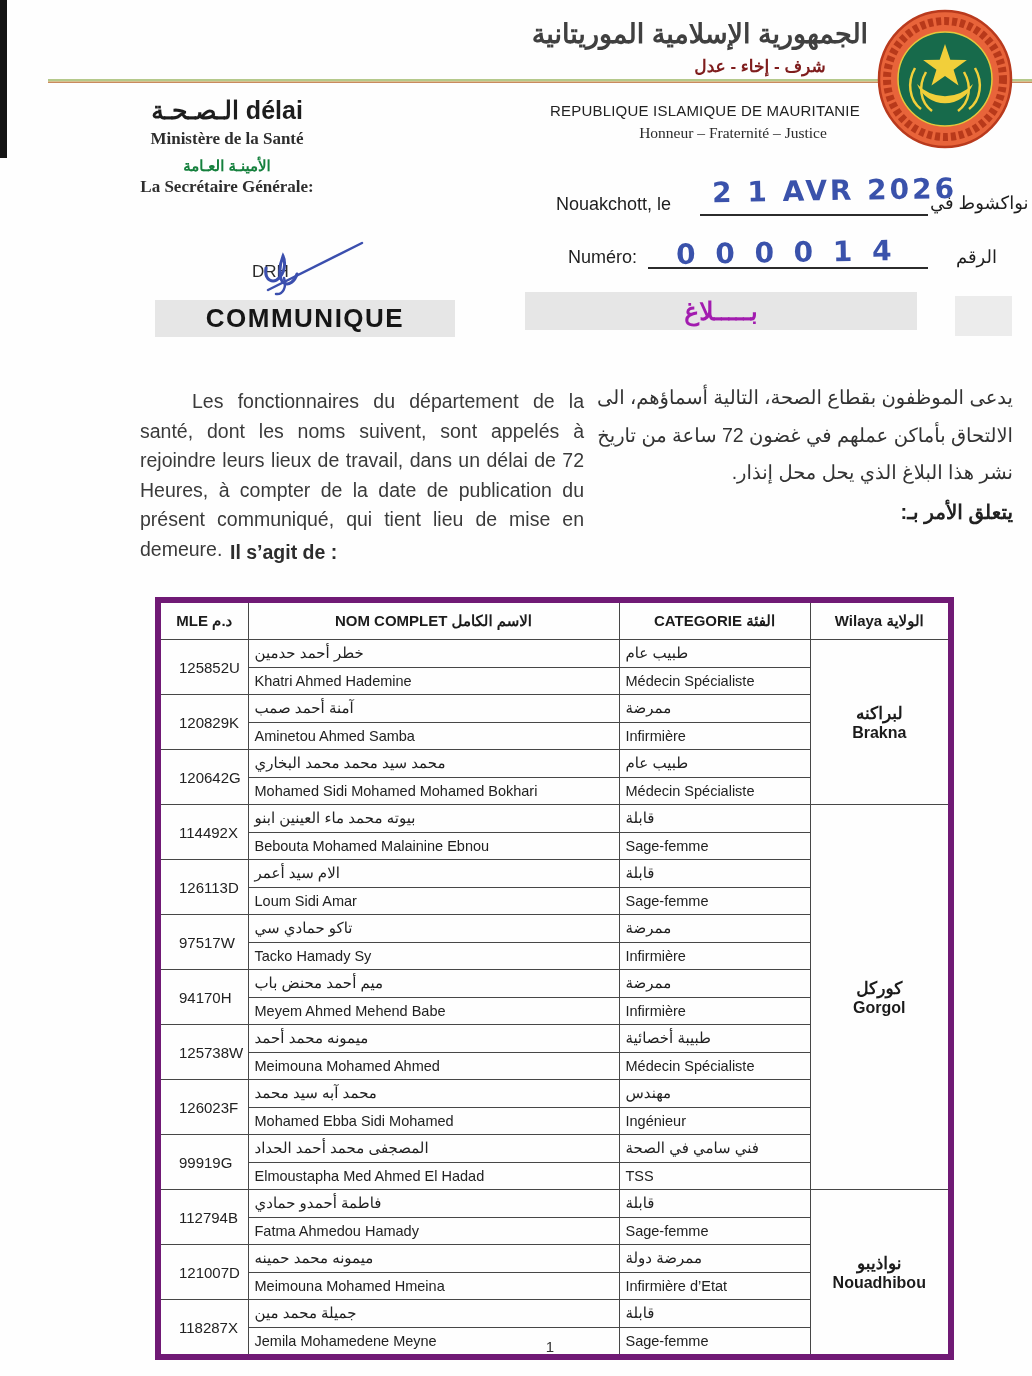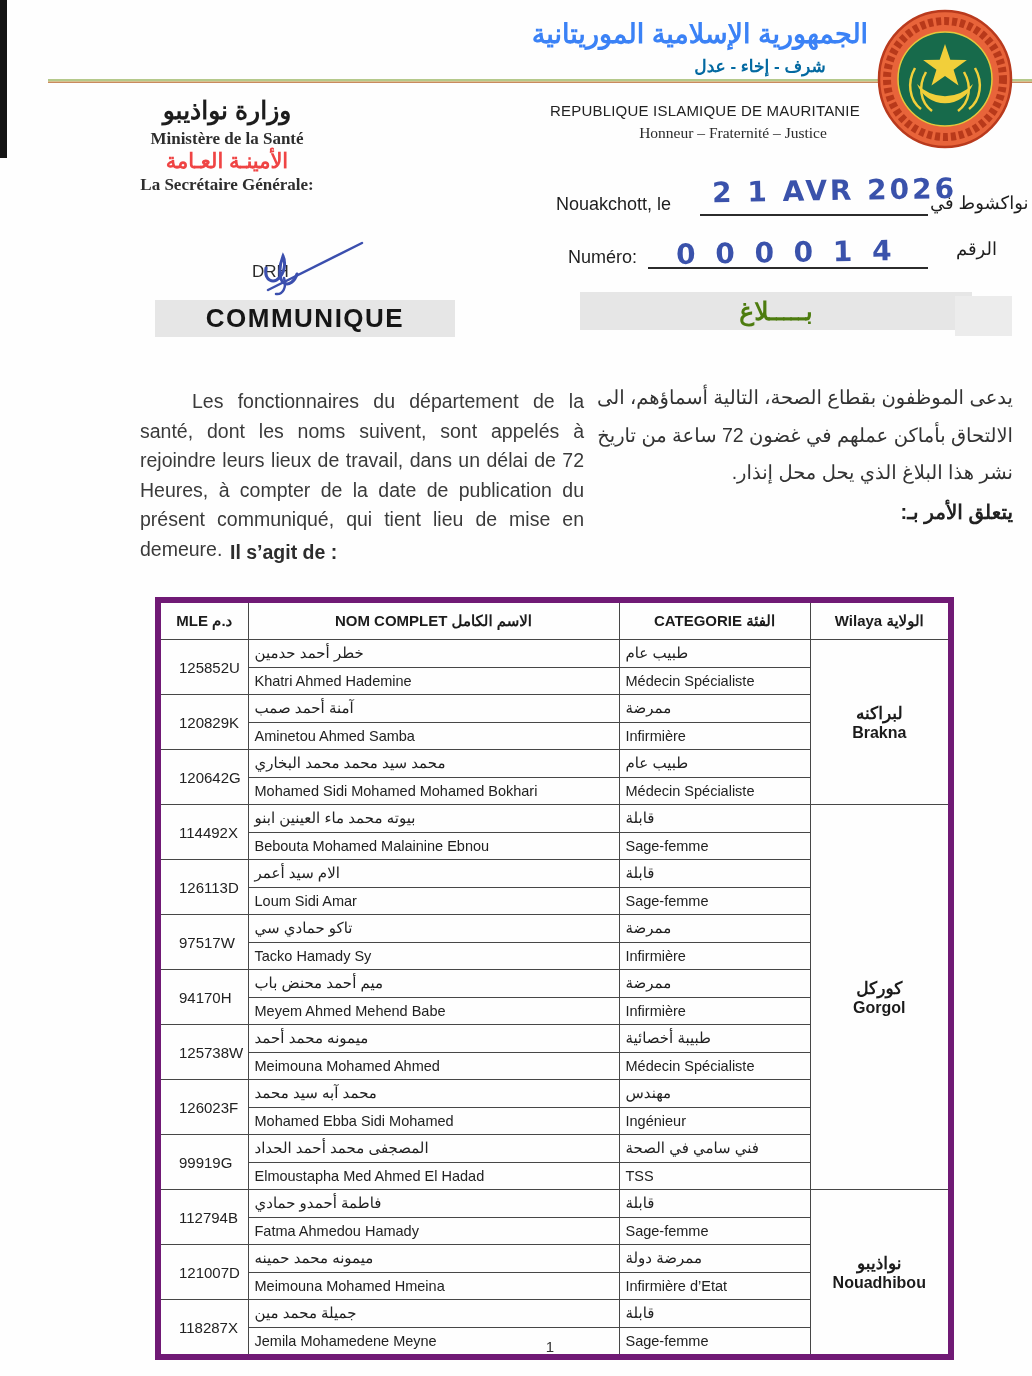--- a/index.html
+++ b/index.html
@@ -5,50 +5,50 @@
   html,body{margin:0;padding:0;background:#fff;}
   .page{position:relative;width:1032px;height:1376px;background:#fefefe;overflow:hidden;
         font-family:"Liberation Sans",sans-serif;color:#2e2e2e;}
   .abs{position:absolute;}
   
   .artifact{left:0;top:0;width:7px;height:158px;background:#141414;}
   
   .hrule{left:48px;top:79px;right:0;height:4px;
          background:linear-gradient(to bottom,#b5c98b 0 45%,#d8c190 45% 65%,#c98a5e 65% 100%);}
   .ar-title{left:520px;top:18px;width:360px;text-align:center;font-size:27px;font-weight:bold;
-            color:#3b82f6;direction:rtl;}
+            color:#404040;direction:rtl;}
   .ar-motto{left:640px;top:56px;width:240px;text-align:center;font-size:17px;font-weight:bold;
-            color:#0369a1;direction:rtl;}
+            color:#7f1d1d;direction:rtl;}
   .rep-fr{left:540px;top:102px;width:330px;text-align:center;font-size:15px;color:#222;
           letter-spacing:.2px;}
   .motto-fr{left:568px;top:124px;width:330px;text-align:center;font-size:15.5px;
             font-family:"Liberation Serif",serif;color:#2b2b2b;}
   .seal{left:876px;top:8px;width:138px;height:142px;}
   .ministry{left:92px;top:96px;width:270px;text-align:center;}
   .m-ar{font-size:25px;font-weight:bold;color:#1d1d1d;direction:rtl;}
   .m-fr{font-size:17px;font-weight:bold;font-family:"Liberation Serif",serif;margin-top:4px;}
-  .sg-ar{font-size:21px;font-weight:bold;color:#ef4444;direction:rtl;}
+  .sg-ar{font-size:15px;font-weight:bold;color:#15803d;direction:rtl;margin-top:8px;}
   .sg-fr{font-size:17px;font-weight:bold;font-family:"Liberation Serif",serif;margin-top:2px;}
   
   .lbl{font-size:18px;color:#1e1e1e;}
   .lbl-ar{font-size:18px;color:#1e1e1e;direction:rtl;}
   .uline{height:0;border-bottom:2px solid #2b2b2b;}
   .stamp{color:#3a52ab;font-weight:bold;font-family:"DejaVu Sans",sans-serif;
          transform:rotate(-1deg);white-space:nowrap;}
   .date-stamp{left:712px;top:174px;font-size:28px;letter-spacing:3px;}
   .num-stamp{left:676px;top:236px;font-size:28px;letter-spacing:5px;}
   
   .drh{left:228px;top:262px;font-size:17px;color:#2a2a2a;margin-left:24px;}
   .sig{left:252px;top:236px;width:118px;height:64px;}
   
   .band{background:#e6e6e6;}
   .band-fr{left:155px;top:300px;width:300px;height:37px;line-height:37px;text-align:center;
            font-size:26px;font-weight:bold;letter-spacing:1.5px;color:#161616;}
-  .band-ar{left:580px;top:292px;width:392px;height:38px;line-height:38px;text-align:center;
-           font-size:25px;font-weight:bold;color:#4d7c0f;direction:rtl;background:#e6e6e6;}
+  .band-ar{left:525px;top:292px;width:392px;height:38px;line-height:38px;text-align:center;
+           font-size:25px;font-weight:bold;color:#a21caf;direction:rtl;background:#e6e6e6;}
   .band-tail{left:955px;top:296px;width:57px;height:40px;background:#ececec;}
   
   .par-fr{left:140px;top:387px;width:444px;font-size:19.5px;line-height:29.5px;
           text-align:justify;text-indent:52px;color:#3a3a3a;}
   .lead-fr{left:230px;top:541px;font-size:19.5px;font-weight:bold;color:#2d2d2d;}
   .par-ar{left:585px;top:379px;width:428px;font-size:19.5px;line-height:37.5px;direction:rtl;
           text-align:right;color:#333;}
   .lead-ar{left:585px;top:500px;width:428px;font-size:20px;font-weight:bold;direction:rtl;
            text-align:right;color:#222;}
   
@@ -87,35 +87,35 @@
       <path d="M99,60 C107,74 105,92 93,101"></path>
       <path d="M50,64 C42,78 44,94 56,103"></path>
       <path d="M88,64 C96,78 94,94 82,103"></path>
     </g>
   </svg>
 
   <div class="abs rep-fr">REPUBLIQUE ISLAMIQUE DE MAURITANIE</div>
   <div class="abs motto-fr">Honneur – Fraternité – Justice</div>
 
   <div class="abs ministry">
-    <div class="m-ar">وزارة نواذيبو</div>
+    <div class="m-ar">délai الـصـحـة</div>
     <div class="m-fr">Ministère de la Santé</div>
     <div class="sg-ar">الأمينـة العـامة</div>
     <div class="sg-fr">La Secrétaire Générale:</div>
   </div>
 
   <div class="abs lbl" style="left:556px;top:194px;">Nouakchott, le</div>
   <div class="abs stamp date-stamp">2 1 AVR 2026</div>
   <div class="abs uline" style="left:700px;top:214px;width:228px;"></div>
   <div class="abs lbl-ar" style="left:930px;top:192px;">نواكشوط في</div>
 
   <div class="abs lbl" style="left:568px;top:247px;">Numéro:</div>
   <div class="abs stamp num-stamp">0 0 0 0 1 4</div>
   <div class="abs uline" style="left:648px;top:267px;width:280px;"></div>
-  <div class="abs lbl-ar" style="left:956px;top:238px;text-align:right;">الرقم</div>
+  <div class="abs lbl-ar" style="left:956px;top:246px;text-align:right;">الرقم</div>
 
   <div class="abs drh">DRH</div>
   <svg class="abs sig" viewBox="0 0 118 64">
     <g stroke="#3b4fae" fill="none" stroke-linecap="round">
       <path d="M14,32 c-2,12 7,17 14,9 c6,-7 5,-17 3,-21 c-4,10 -5,23 1,27 c5,3 11,-2 13,-9" stroke-width="3"></path>
       <path d="M32,42 c3,9 -1,17 -8,16" stroke-width="2.5"></path>
       <path d="M16,54 L110,7" stroke-width="2.5"></path>
     </g>
   </svg>
 

